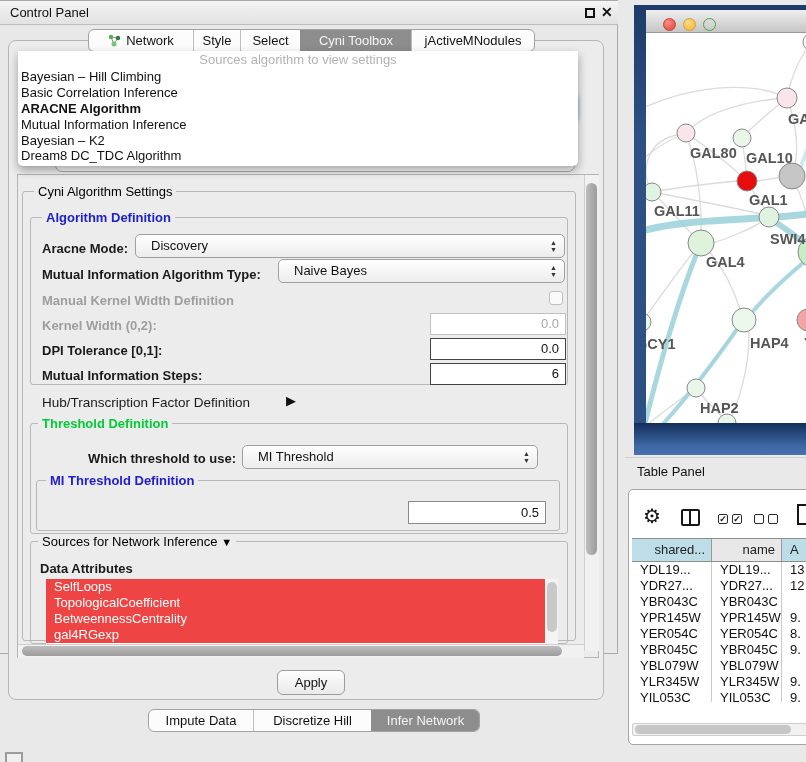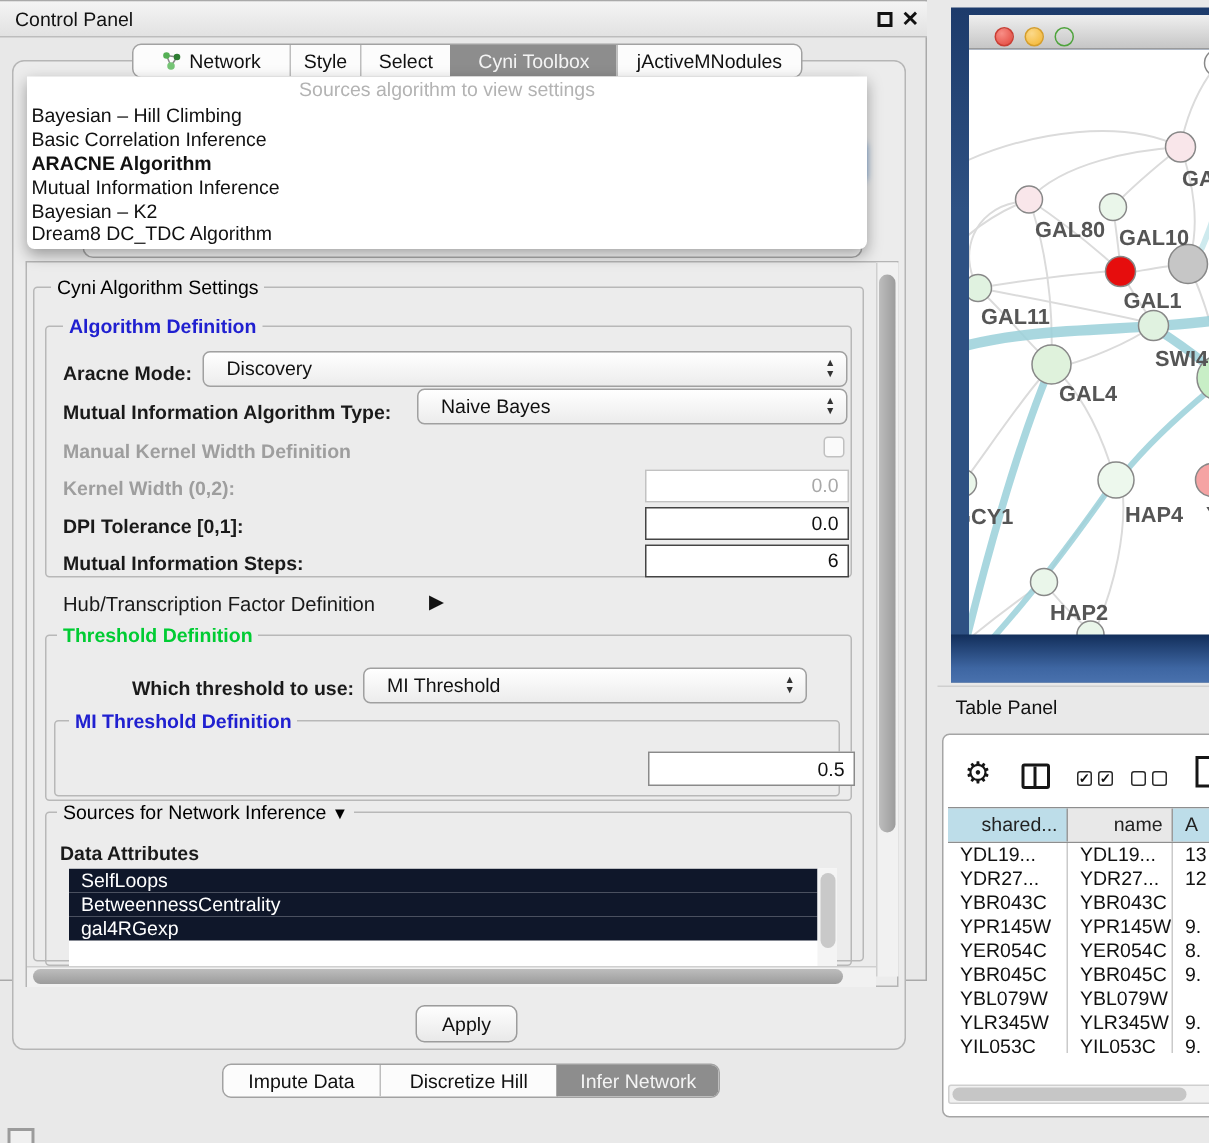--- a/index.html
+++ b/index.html
@@ -50,21 +50,21 @@
   .stepper { position:absolute; right:7px; top:4px; font-size:7px; line-height:7px; color:#333;
              text-align:center; }
   .field { height:22px; background:#FFF; font-size:13px; text-align:right; padding-right:6px;
            line-height:20px; color:#111; }
   .field.disabled { border:1px solid #C2C2C2; color:#A8A8A8; }
   .field.dark { border:1px solid #444; }
   .field.mid { border:1px solid #8A8A8A; }
   .checkbox { width:14px; height:14px; border:1px solid #C0C0C0; border-radius:3px; background:#FAFAFA; }
 
   .attr-list { left:46px; top:578px; width:512px; height:65px; background:#FFF; overflow:hidden; }
-  .attr-item { width:499px; height:16px; background:#0f172a; color:#FFF; font-size:13px;
+  .attr-item { width:499px; height:16px; background:#ef4444; color:#FFF; font-size:13px;
                line-height:16px; padding-left:8px; white-space:nowrap; }
   .attr-scroll { position:absolute; right:0; top:0; width:13px; height:65px; background:#F4F4F4; }
   .attr-thumb { position:absolute; right:1px; top:3px; width:10px; height:50px; background:#C9C9C9; border-radius:5px; }
 
   .vscroll-track { left:584px; top:174px; width:15px; height:476px; background:#F1F1F1; border-left:1px solid #CFCFCF; }
   .vscroll-thumb { left:586px; top:182px; width:11px; height:372px; border-radius:6px;
                    background:linear-gradient(90deg,#BDBDBD,#9C9C9C); }
   .hscroll-track { left:18px; top:643px; width:566px; height:14px; background:#F1F1F1; border-top:1px solid #CFCFCF; }
   .hscroll-thumb { left:22px; top:645px; width:540px; height:10px; border-radius:5px;
                    background:linear-gradient(#BDBDBD,#9C9C9C); }
@@ -196,30 +196,31 @@
     <div class="abs lbl" style="left:42px;top:450px;width:194px;text-align:right;">Which threshold to use:</div>
     <div class="abs combo" style="left:242px;top:444px;width:296px;">
       <span>MI Threshold</span>
       <span class="stepper">▲<br>▼</span>
     </div>
 
     <div class="abs fieldset" style="left:36px;top:479px;width:524px;height:51px;"></div>
     <div class="abs legend blue" style="left:46px;top:472px;">MI Threshold Definition</div>
 
     <div class="abs lbl" style="left:44px;top:532px;">Mutual Information Threshold:</div>
-    <div class="abs field mid" style="left:432px;top:500px;width:138px;height:23px;line-height:21px;">0.5</div>
+    <div class="abs field mid" style="left:408px;top:500px;width:138px;height:23px;line-height:21px;">0.5</div>
 
     <div class="abs fieldset" style="left:30px;top:540px;width:538px;height:103px;"></div>
     <div class="abs legend" style="left:38px;top:533px;"><span>Sources for Network Inference</span> <span style="font-size:11px;">▼</span></div>
 
     <div class="abs lbl" style="left:40px;top:560px;">Data Attributes</div>
 
     <div class="abs attr-list">
       <div>
           <div class="attr-item">SelfLoops</div>
+          <div class="attr-item">TopologicalCoefficient</div>
           <div class="attr-item">BetweennessCentrality</div>
           <div class="attr-item">gal4RGexp</div>
         </div>
       <div class="attr-scroll">
         <div class="attr-thumb"></div>
       </div>
     </div>
 
     <div class="abs vscroll-track"></div>
     <div class="abs vscroll-thumb"></div>

